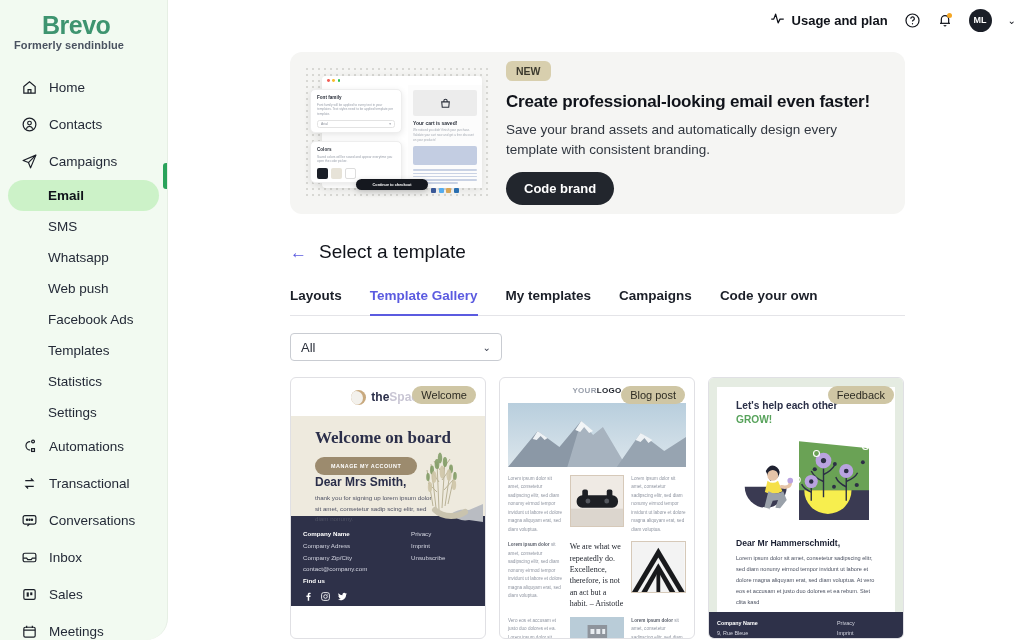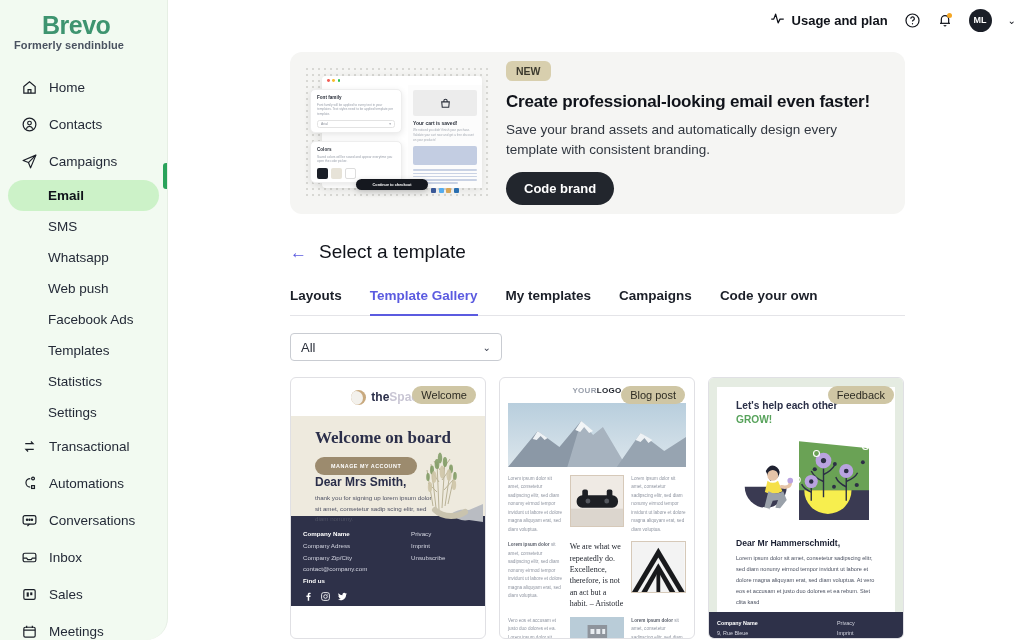--- a/index.html
+++ b/index.html
@@ -310,35 +310,35 @@
       <div class="sub-item">
         <span>Statistics</span>
       </div>
       <div class="sub-item">
         <span>Settings</span>
       </div>
 
       <div class="nav-item">
         <span class="ico">
             <svg viewBox="0 0 24 24" fill="none" stroke="#1b1f28" stroke-width="1.7">
-              <path d="M6 8h11l-3-3"></path>
-              <path d="M18 16H7l3 3"></path>
-            </svg>
-          </span>
-        <span>Transactional</span>
-      </div>
-      <div class="nav-item">
-        <span class="ico">
-            <svg viewBox="0 0 24 24" fill="none" stroke="#1b1f28" stroke-width="1.7">
               <path d="M13 5a6 6 0 1 0 0 12"></path>
               <circle cx="17" cy="5" r="2"></circle>
               <rect x="15" y="15" width="4" height="4"></rect>
             </svg>
           </span>
         <span>Automations</span>
+      </div>
+      <div class="nav-item">
+        <span class="ico">
+            <svg viewBox="0 0 24 24" fill="none" stroke="#1b1f28" stroke-width="1.7">
+              <path d="M6 8h11l-3-3"></path>
+              <path d="M18 16H7l3 3"></path>
+            </svg>
+          </span>
+        <span>Transactional</span>
       </div>
       <div class="nav-item">
         <span class="ico">
             <svg viewBox="0 0 24 24" fill="none" stroke="#1b1f28" stroke-width="1.7">
               <rect x="3" y="5" width="18" height="12" rx="2.5"></rect>
               <path d="M9 20l3-3"></path>
               <circle cx="8.5" cy="11" r=".9" fill="#1b1f28"></circle>
               <circle cx="12" cy="11" r=".9" fill="#1b1f28"></circle>
               <circle cx="15.5" cy="11" r=".9" fill="#1b1f28"></circle>
             </svg>

